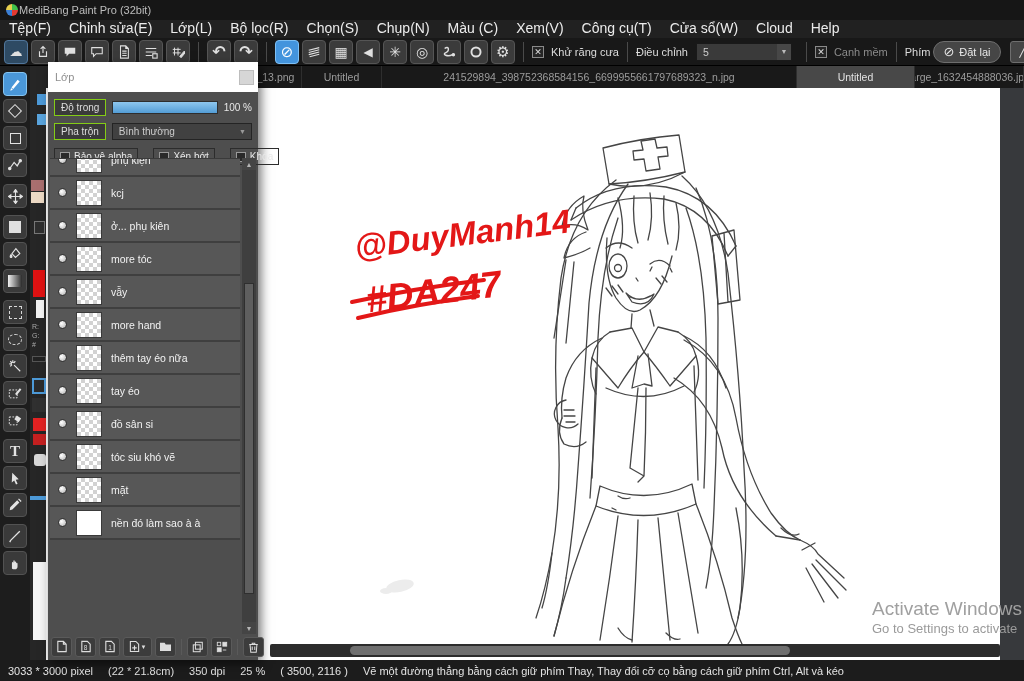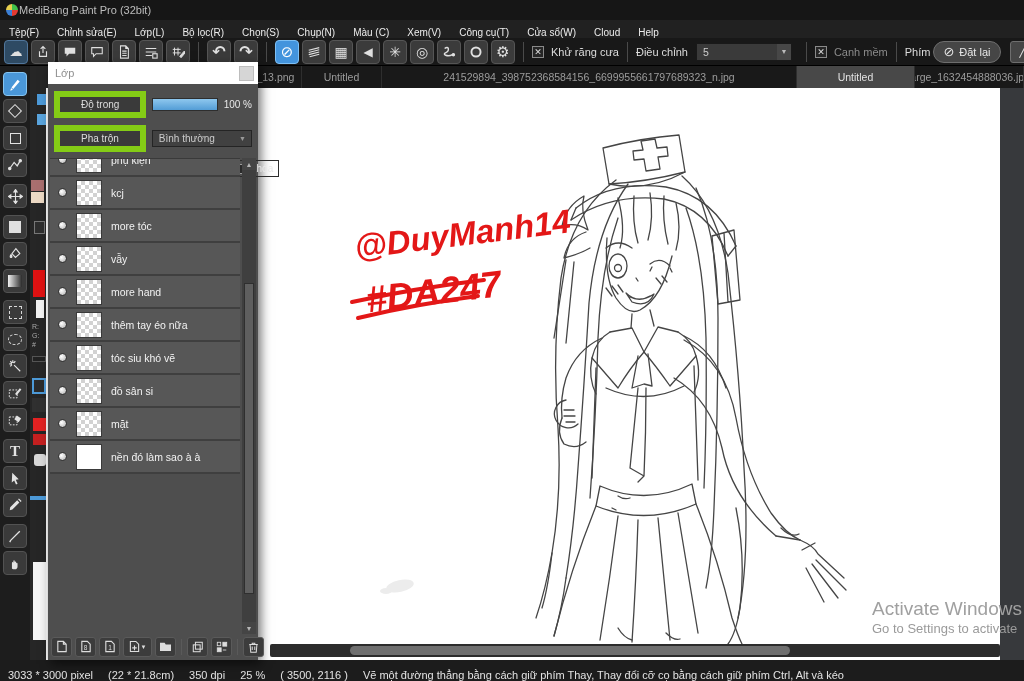--- a/index.html
+++ b/index.html
@@ -8,21 +8,21 @@
        font-family:"Liberation Sans","DejaVu Sans",sans-serif;-webkit-font-smoothing:antialiased}
 
   
   .titlebar{position:absolute;top:0;left:0;right:0;height:20px;background:#161616;color:#bdbdbd;
             font-size:11px;display:flex;align-items:center;padding-left:6px;gap:1px}
   .logo{width:12px;height:12px;border-radius:50%;
         background:conic-gradient(#43c24a 0 25%,#e43a32 25% 50%,#3c7fd4 50% 75%,#e8d04d 75%)}
 
   
   .menubar{position:absolute;top:20px;left:0;right:0;height:18px;background:#212121;display:flex;
-           align-items:flex-end;color:#ececec;font-size:10px}
+           align-items:flex-start;color:#ececec;font-size:14px}
   .menubar .mi{padding:0 9px;white-space:nowrap}
 
   
   .toolbar{position:absolute;top:38px;left:0;right:0;height:28px;background:#181818;border-bottom:1px solid #000;
            display:flex;align-items:center;gap:3px;padding-left:4px}
   .tbtn{width:24px;height:24px;border-radius:4px;background:#3b3b3b;border:1px solid #555;display:flex;
         align-items:center;justify-content:center;color:#e0e0e0;font-size:13px;line-height:1;flex:none}
   .tbtn svg{display:block}
   .tbtn.cloud{background:#2e4a63;border-color:#51769b}
   .tbtn.blue{background:#4394dd;border-color:#7ec0f5;color:#fff}
@@ -69,24 +69,24 @@
   .art{position:absolute;left:220px;top:0}
   .vstrip{position:absolute;top:0;bottom:0;left:954px;width:24px;background:#37393c}
   .hscroll{position:absolute;left:224px;top:556px;width:730px;height:13px;background:#2c2c2c;border-radius:2px}
   .hthumb{position:absolute;left:80px;top:2px;width:440px;height:9px;background:#6f6f6f;border-radius:5px}
   .wm{position:absolute;left:826px;top:510px;color:#a0a0a0;font-size:19px;line-height:1.2;white-space:nowrap}
   .wm .wm2{font-size:13px;color:#9a9a9a}
 
   
   .layers-panel{position:absolute;left:48px;top:62px;width:210px;height:598px;background:#4e4e4e;z-index:20;
                 box-shadow:3px 4px 10px rgba(0,0,0,.55);color:#e8e8e8}
-  .panel-title{height:22px;background:#fff;color:#8f8f8f;display:flex;align-items:center;padding:0 4px 0 7px;font-size:11px}
+  .panel-title{height:30px;background:#fff;color:#8f8f8f;display:flex;align-items:center;padding:0 4px 0 7px;font-size:11px}
   .panel-close{margin-left:auto;width:15px;height:15px;background:#d6d6d6;border:1px solid #bdbdbd}
   .prow{display:flex;align-items:center;margin:7px 6px 0;gap:6px}
-  .plabel{background:#3a3a3a;border:6px solid #84cc16;padding:2px 21px;font-size:10px;color:#ddd;white-space:nowrap}
+  .plabel{background:#3a3a3a;border:1px solid #84cc16;padding:2px 6px;font-size:10px;color:#ddd;white-space:nowrap}
   .slider{flex:1;height:13px;background:linear-gradient(180deg,#8ec7ee,#539dd6);border:1px solid #2e2e2e}
   .pct{font-size:10px;white-space:nowrap}
   .blend{flex:1;height:17px;background:#414141;border:1px solid #242424;display:flex;align-items:center;
          padding:0 5px 0 6px;font-size:10px;color:#ccc}
   .blend .arrow{margin-left:auto;font-size:7px;color:#999}
   .chkrow{display:flex;margin:8px 6px 0;gap:15px}
   .chk{display:flex;align-items:center;gap:4px;border:1px solid #2c2c2c;padding:2px 5px;font-size:10px;white-space:nowrap}
   .chkbox{width:10px;height:10px;border:1px solid #9a9a9a;background:#2a2a2a;flex:none}
   .layerlist{position:absolute;top:96px;bottom:26px;left:2px;right:18px;overflow:hidden;border-top:1px solid #3a3a3a}
   .lrow{height:33px;display:flex;align-items:center;gap:9px;background:#575757;border-bottom:2px solid #3f3f3f;padding-left:8px}
@@ -104,21 +104,21 @@
   .llthumb{position:absolute;top:125px;bottom:40px;left:2px;right:2px;background:#5f5f5f;border:1px solid #2f2f2f}
   .sarr{height:12px;display:flex;align-items:center;justify-content:center;width:100%;z-index:1;background:#454545}
   .sarr.down{margin-top:auto}
   .panel-footer{position:absolute;bottom:2px;left:3px;right:3px;height:23px;display:flex;align-items:center;gap:3px}
   .fbtn{width:21px;height:20px;border-radius:3px;background:#3c3c3c;border:1px solid #5a5a5a;display:flex;
         align-items:center;justify-content:center;color:#ddd;font-size:9px;flex:none}
   .fsep{width:1px;height:16px;background:#5a5a5a;margin:0 2px;flex:none}
 
   
   .statusbar{position:absolute;bottom:0;left:0;right:0;height:21px;background:#1c1c1c;color:#e3e3e3;font-size:11px;
-             display:flex;align-items:flex-end;gap:15px;padding-left:8px;white-space:nowrap}
+             display:flex;align-items:center;gap:15px;padding-left:8px;white-space:nowrap}
 </style>
 </head>
 <body>
 
 <div class="titlebar">
   <span class="logo"></span>
   <span>MediBang Paint Pro (32bit)</span>
 </div>
 
 <div class="menubar">
@@ -478,46 +478,56 @@
         <span class="lname">phụ kiện</span>
       </div>
     <div class="lrow">
         <span class="ldot"></span>
         <span class="lthumb"></span>
         <span class="lname">kcj</span>
       </div>
     <div class="lrow">
         <span class="ldot"></span>
         <span class="lthumb"></span>
+        <span class="lname">ở... phụ kiên</span>
+      </div>
+    <div class="lrow">
+        <span class="ldot"></span>
+        <span class="lthumb"></span>
         <span class="lname">more tóc</span>
       </div>
     <div class="lrow">
         <span class="ldot"></span>
         <span class="lthumb"></span>
         <span class="lname">vẫy</span>
       </div>
     <div class="lrow">
         <span class="ldot"></span>
         <span class="lthumb"></span>
         <span class="lname">more hand</span>
       </div>
     <div class="lrow">
         <span class="ldot"></span>
         <span class="lthumb"></span>
         <span class="lname">thêm tay éo nữa</span>
       </div>
     <div class="lrow">
         <span class="ldot"></span>
         <span class="lthumb"></span>
+        <span class="lname">tay éo</span>
+      </div>
+    <div class="lrow">
+        <span class="ldot"></span>
+        <span class="lthumb"></span>
+        <span class="lname">đồ sân si</span>
+      </div>
+    <div class="lrow">
+        <span class="ldot"></span>
+        <span class="lthumb"></span>
         <span class="lname">tóc siu khó vẽ</span>
-      </div>
-    <div class="lrow">
-        <span class="ldot"></span>
-        <span class="lthumb"></span>
-        <span class="lname">đồ sân si</span>
       </div>
     <div class="lrow">
         <span class="ldot"></span>
         <span class="lthumb"></span>
         <span class="lname">mặt</span>
       </div>
     <div class="lrow">
         <span class="ldot"></span>
         <span class="lthumb white"></span>
         <span class="lname">nền đó làm sao à à</span>

